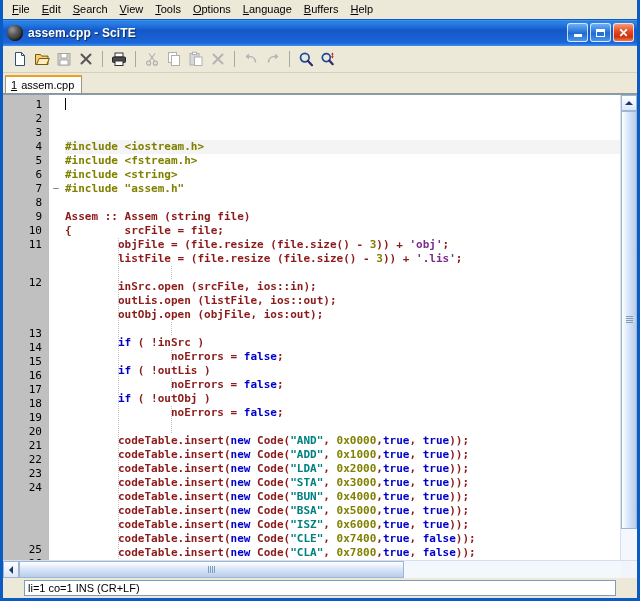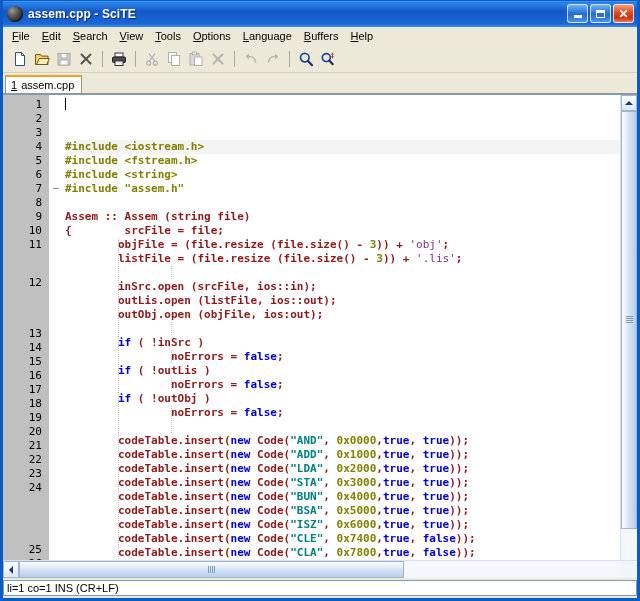--- a/index.html
+++ b/index.html
@@ -137,21 +137,21 @@
   .cline{height:14px;white-space:pre;position:relative;}
   .cline.cur{background:#f4f4f4;}
   .ind{position:absolute;top:0;bottom:0;width:1px;
        background:repeating-linear-gradient(180deg,#c0c0c0 0 1px,transparent 1px 2px);}
   
   .t-pre{color:#808000;font-weight:bold;}
   .t-id{color:#8b1a1a;font-weight:bold;}
   .t-kw{color:#0000cd;font-weight:bold;}
   .t-num{color:#808000;font-weight:bold;}
   .t-str{color:#008080;font-weight:bold;}
-  .t-chr{color:#7b2d8b;font-weight:normal;}
+  .t-chr{color:#7b2d8b;font-weight:bold;}
 
   
   #caret{position:absolute;left:2px;top:3px;width:1px;height:12px;background:#000;}
 
   
   #vscroll{
     flex:0 0 16px;background:#f1f5fb;
     border-left:1px solid #d6dff0;
     display:flex;flex-direction:column;position:relative;
   }
@@ -191,62 +191,62 @@
     display:flex;align-items:center;justify-content:center;
   }
   .hgrip{width:7px;height:7px;
     background:repeating-linear-gradient(90deg,#7f9db9 0 1px,transparent 1px 2px);}
   .hsb-pad{width:16px;flex:0 0 16px;background:#f1f5fb;}
 
   
   #statusbar{
     height:20px;flex:0 0 20px;background:#ece9d8;
     display:flex;align-items:center;
-    padding:0 0;
+    padding:0 21px;
     border-radius:8px;
   }
   #statuscell{
     flex:1 1 auto;height:16px;box-sizing:border-box;
     border:1px solid #7f9db9;background:#ffffff;
     display:flex;align-items:center;padding-left:3px;
     font-size:11px;color:#000;
   }
 </style>
 </head>
 <body>
 
 <div id="window">
-
-  <div id="titlebar">
-    <div class="title-icon"></div>
-    <div class="title-text">assem.cpp - SciTE</div>
-    <div class="title-buttons">
-      <div class="tbtn min">
-        <div class="gl-min"></div>
-      </div>
-      <div class="tbtn max">
-        <div class="gl-max"></div>
-      </div>
-      <div class="tbtn close">
-        <span class="gl-close">✕</span>
-      </div>
-    </div>
-  </div>
 
   <div id="menubar">
       <div class="menu-item"><u>F</u>ile</div>
       <div class="menu-item"><u>E</u>dit</div>
       <div class="menu-item"><u>S</u>earch</div>
       <div class="menu-item"><u>V</u>iew</div>
       <div class="menu-item"><u>T</u>ools</div>
       <div class="menu-item"><u>O</u>ptions</div>
       <div class="menu-item"><u>L</u>anguage</div>
       <div class="menu-item"><u>B</u>uffers</div>
       <div class="menu-item"><u>H</u>elp</div>
     </div>
+
+  <div id="titlebar">
+    <div class="title-icon"></div>
+    <div class="title-text">assem.cpp - SciTE</div>
+    <div class="title-buttons">
+      <div class="tbtn min">
+        <div class="gl-min"></div>
+      </div>
+      <div class="tbtn max">
+        <div class="gl-max"></div>
+      </div>
+      <div class="tbtn close">
+        <span class="gl-close">✕</span>
+      </div>
+    </div>
+  </div>
 
   <div id="toolbar">
       <div class="tool" title="New">
         <svg width="16" height="16" viewBox="0 0 16 16">
           <path d="M3.5 1.5h6l3 3v10h-9z" fill="#fff" stroke="#30507a" stroke-width="1"></path>
           <path d="M9.5 1.5v3h3" fill="none" stroke="#30507a" stroke-width="1"></path>
         </svg>
       </div>
       <div class="tool" title="Open">
         <svg width="16" height="16" viewBox="0 0 16 16">

